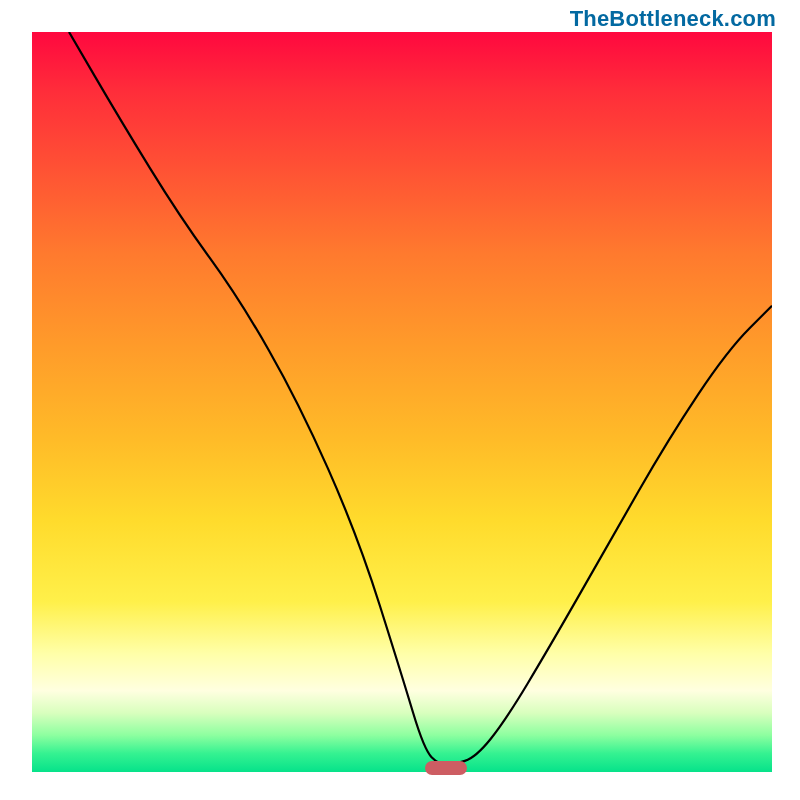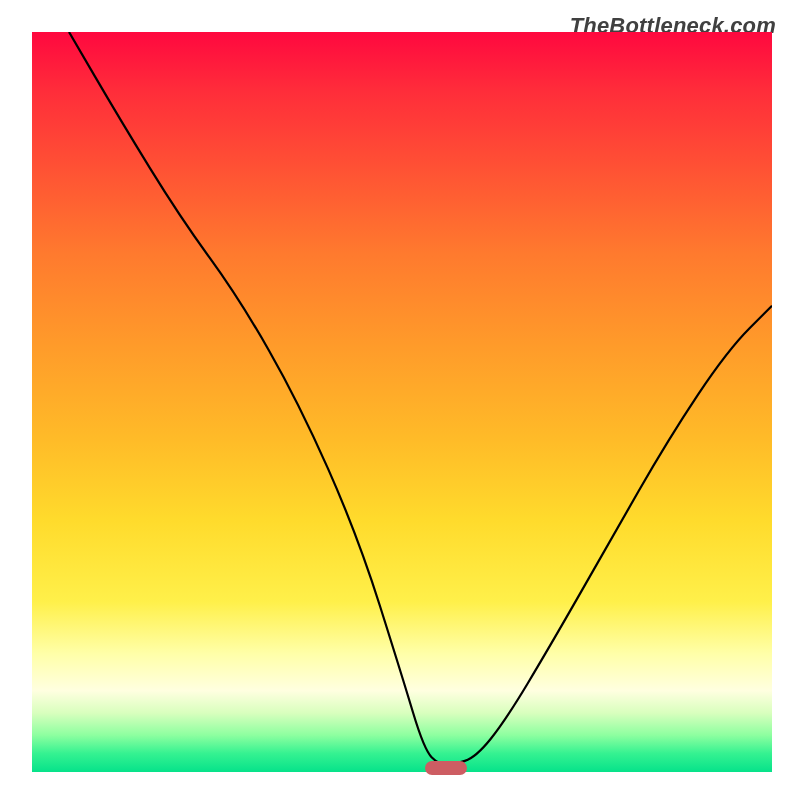--- a/index.html
+++ b/index.html
@@ -49,27 +49,26 @@
     height: 740px;
     pointer-events: none;
   }
   .frame svg {
     position: absolute;
     left: 0;
     top: 0;
   }
   .watermark {
     position: absolute;
-    top: 13px;
+    top: 6px;
     right: 24px;
     font-size: 22px;
     font-weight: 600;
-    color: #404040;
+    color: #0369a1;
     letter-spacing: 0.2px;
-    font-style: italic;
   }
   .marker {
     position: absolute;
     width: 42px;
     height: 14px;
     border-radius: 7px;
     background: #cd5d63;
     transform: translate(-50%, -50%);
   }
 </style>

